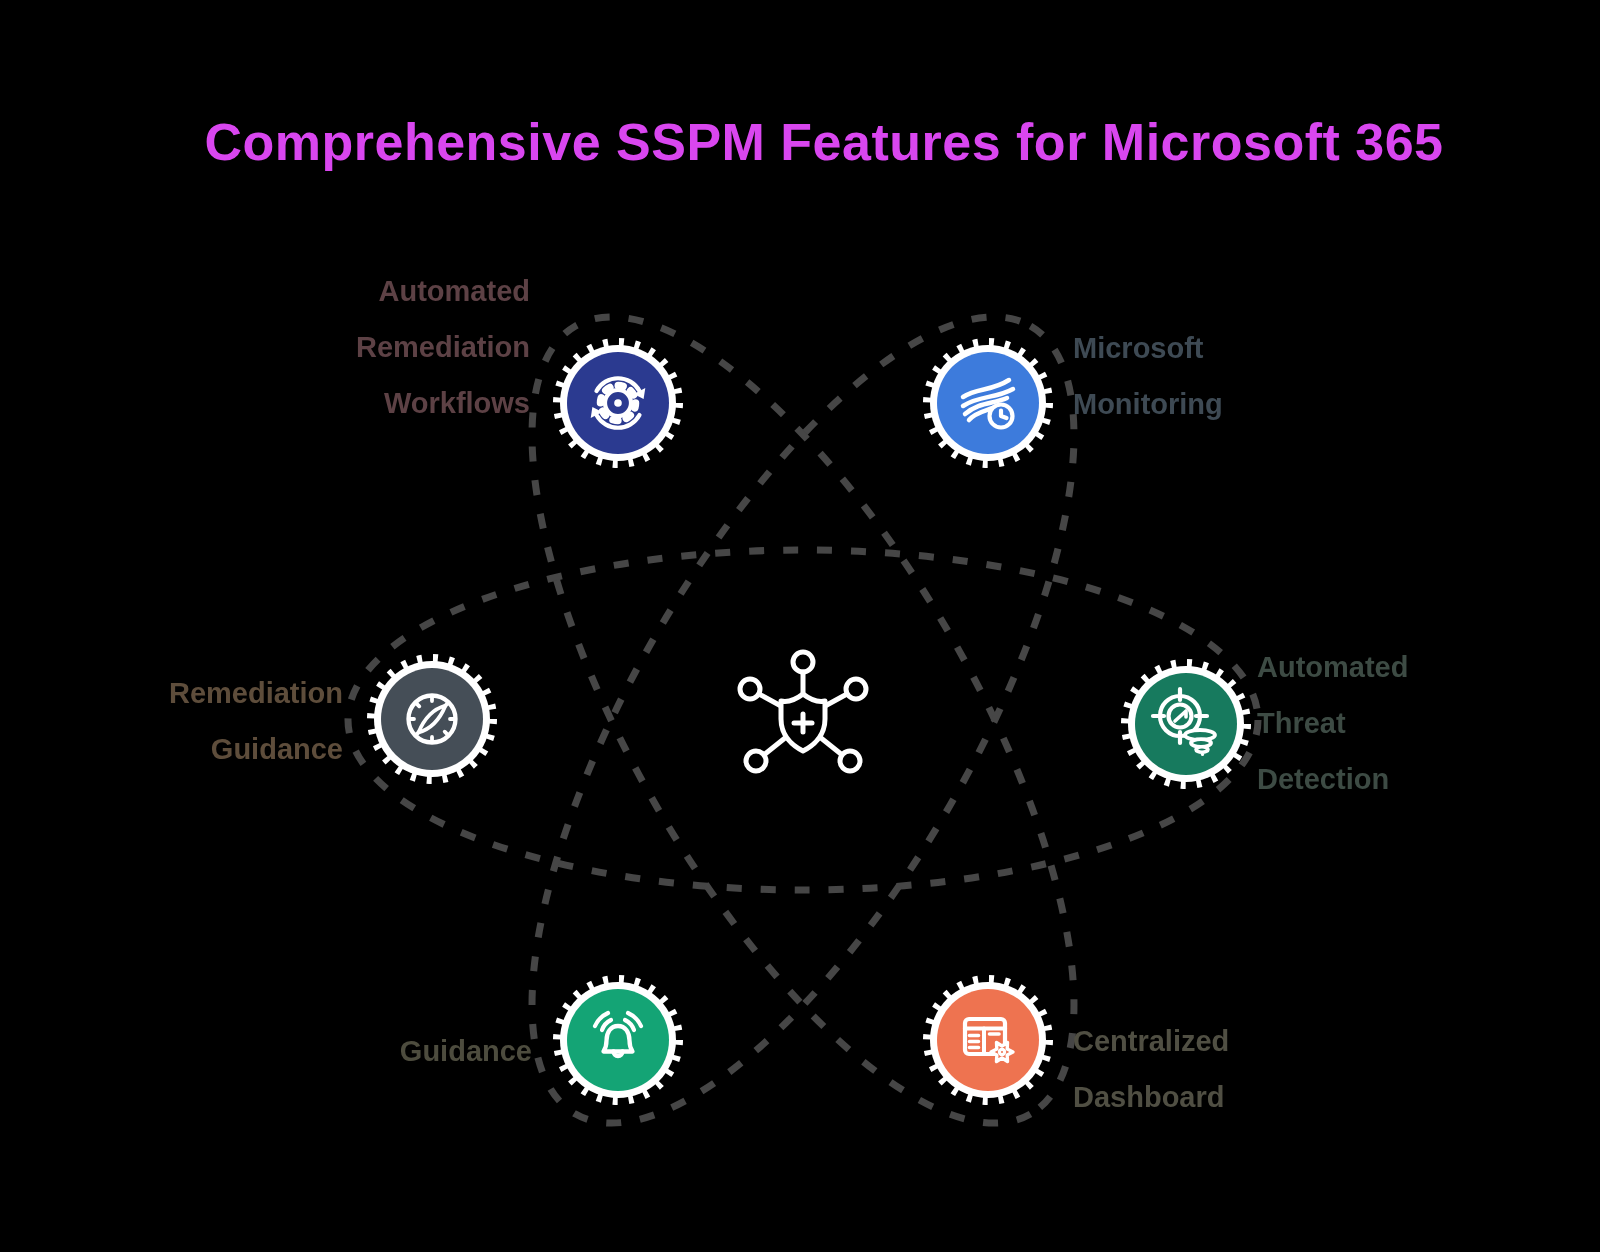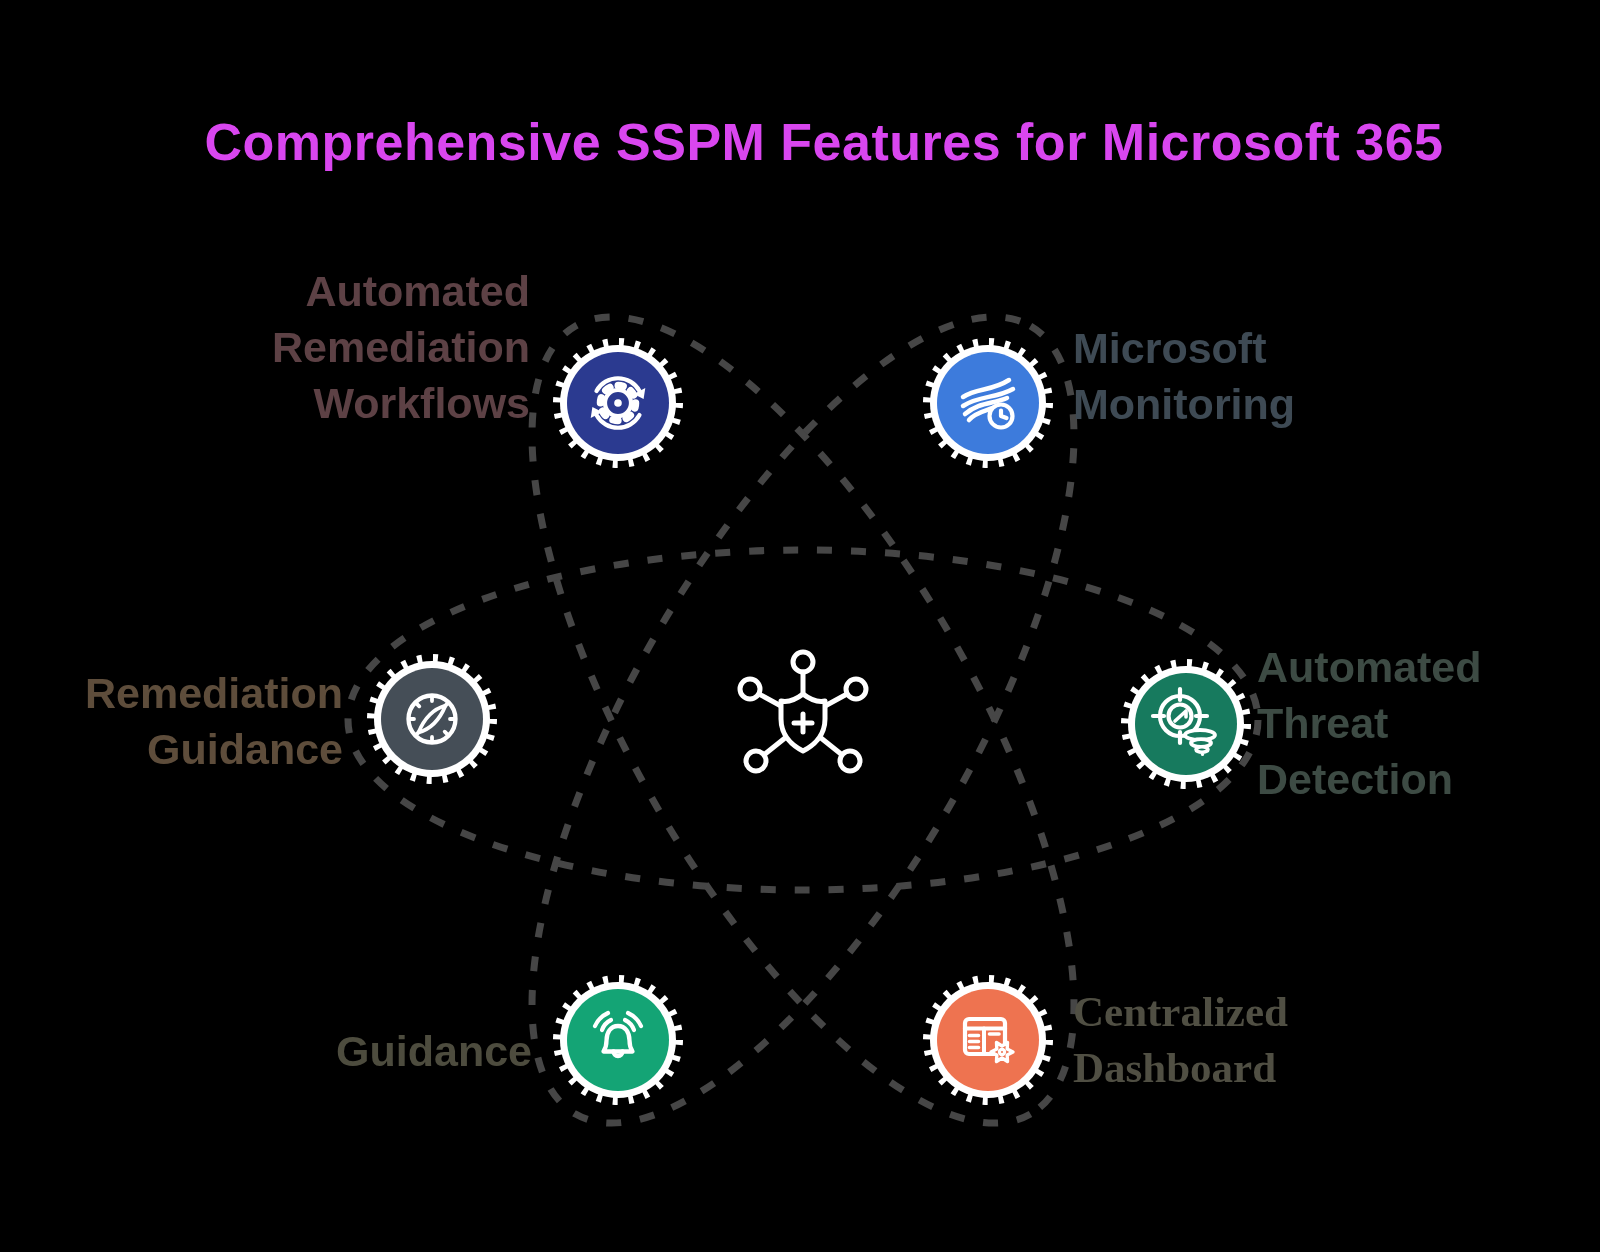--- a/index.html
+++ b/index.html
@@ -16,33 +16,33 @@
     top: 112px;
     left: 0;
     width: 1600px;
     text-align: center;
     font-size: 52px;
     font-weight: bold;
     letter-spacing: 0.5px;
   }
   .node-label {
     position: absolute;
-    font-size: 43px;
+    font-size: 29px;
     font-weight: bold;
     line-height: 56px;
     white-space: pre-line;
   }
   .align-right { text-align: right; }
   .align-left  { text-align: left; }
   .lbl-tl { right: 1070px; top: 263px; }
   .lbl-tr { left: 1073px;  top: 320px; }
   .lbl-l  { right: 1257px; top: 665px; }
   .lbl-r  { left: 1257px;  top: 639px; }
   .lbl-bl { right: 1068px; top: 1023px; }
-  .lbl-br { left: 1073px;  top: 984px; font-family: Liberation Serif, serif; }
+  .lbl-br { left: 1073px;  top: 1013px; }
 </style>
 </head>
 <body style="background: rgb(0, 0, 0);">
 
 <svg class="canvas" width="1600" height="1252" viewBox="0 0 1600 1252">
 
   <g fill="none" stroke-width="7" stroke-dasharray="15 19" stroke="#464646">
     <ellipse cx="803" cy="720" rx="455" ry="170"></ellipse>
     <ellipse cx="803" cy="720" rx="455" ry="170" transform="rotate(60 803 720)"></ellipse>
     <ellipse cx="803" cy="720" rx="455" ry="170" transform="rotate(-60 803 720)"></ellipse>

